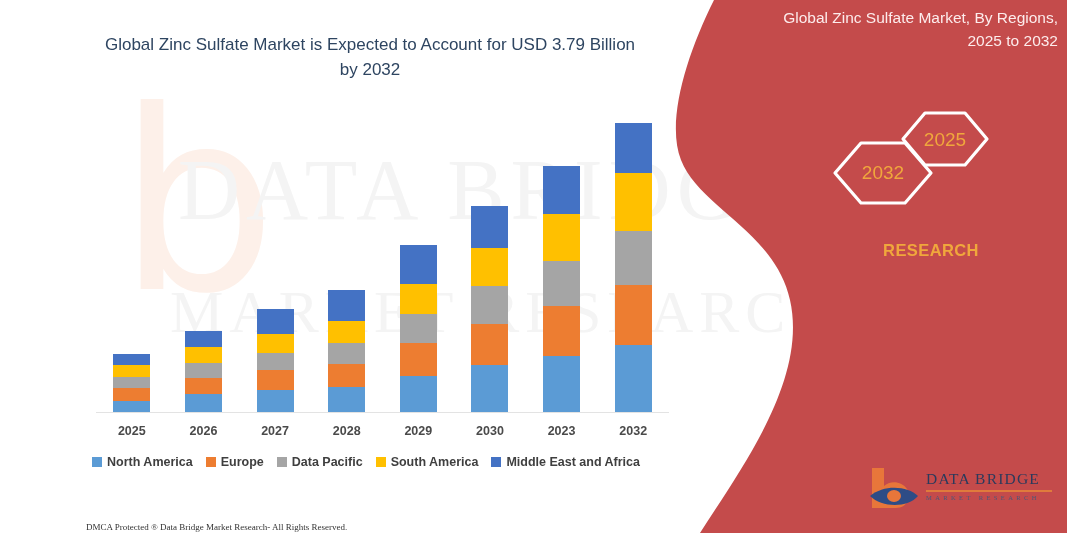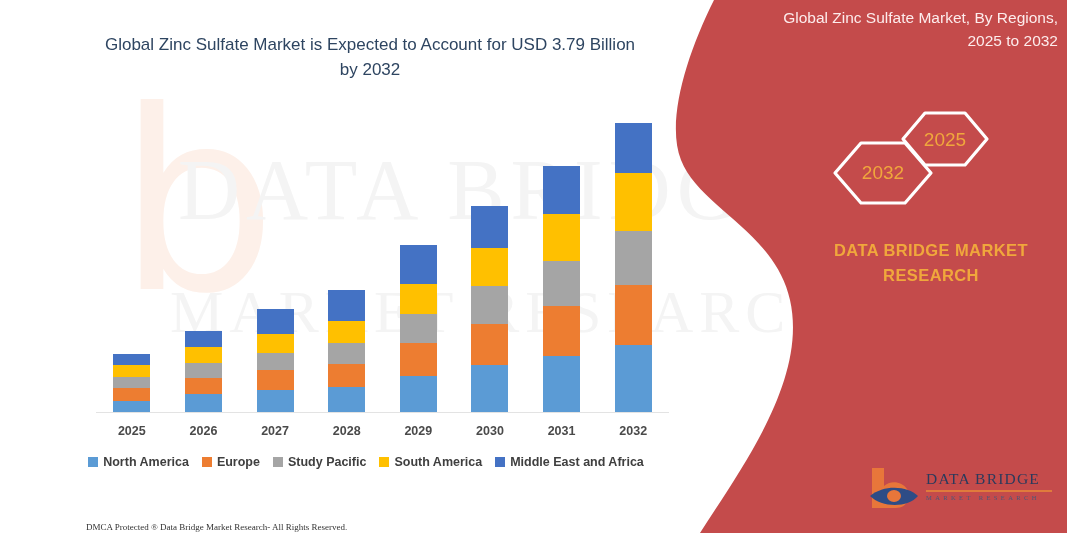--- a/index.html
+++ b/index.html
@@ -182,36 +182,36 @@
     </div>
   <div class="baseline"></div>
 
   <div class="xlabels" id="xlabels">
       <div class="xlab" style="left: 5.8125px;">2025</div>
       <div class="xlab" style="left: 77.4375px;">2026</div>
       <div class="xlab" style="left: 149.062px;">2027</div>
       <div class="xlab" style="left: 220.688px;">2028</div>
       <div class="xlab" style="left: 292.312px;">2029</div>
       <div class="xlab" style="left: 363.938px;">2030</div>
-      <div class="xlab" style="left: 435.562px;">2031</div>
+      <div class="xlab" style="left: 435.562px;">2023</div>
       <div class="xlab" style="left: 507.188px;">2032</div>
     </div>
 
   <div class="legend" id="legend">
       <div class="leg-item">
         <span class="leg-sw" style="background: rgb(91, 155, 213);"></span>
         <span class="leg-lb">North America</span>
       </div>
       <div class="leg-item">
         <span class="leg-sw" style="background: rgb(237, 125, 49);"></span>
         <span class="leg-lb">Europe</span>
       </div>
       <div class="leg-item">
         <span class="leg-sw" style="background: rgb(165, 165, 165);"></span>
-        <span class="leg-lb">Study Pacific</span>
+        <span class="leg-lb">Data Pacific</span>
       </div>
       <div class="leg-item">
         <span class="leg-sw" style="background: rgb(255, 192, 0);"></span>
         <span class="leg-lb">South America</span>
       </div>
       <div class="leg-item">
         <span class="leg-sw" style="background: rgb(68, 114, 196);"></span>
         <span class="leg-lb">Middle East and Africa</span>
       </div>
     </div>
@@ -236,21 +236,20 @@
 
       <polygon points="20,78 46,48 90,48 116,78 90,108 46,108" fill="none" stroke="#ffffff" stroke-width="3.2" stroke-linejoin="round"></polygon>
 
       <polygon points="88,44 110,18 150,18 172,44 150,70 110,70" fill="#C44B4B" stroke="#ffffff" stroke-width="3.2" stroke-linejoin="round"></polygon>
       <text id="hex-back-text" x="68" y="84" text-anchor="middle" font-family="Liberation Sans, sans-serif" font-size="19" fill="#f0a73c">2032</text>
       <text id="hex-front-text" x="130" y="51" text-anchor="middle" font-family="Liberation Sans, sans-serif" font-size="19" fill="#f0a73c">2025</text>
     </svg>
   </div>
 
   <div class="brand">
-    <div>DATA BRIDGE MARKET</div>
     <div>RESEARCH</div>
   </div>
 
   <div class="logo">
     <div class="logo-mark">
       <svg width="52" height="46" viewBox="0 0 52 46" xmlns="http://www.w3.org/2000/svg">
         <path d="M4 2 L16 2 L16 20 C22 14, 34 15, 39 23 C44 31, 39 42, 28 42 L16 42 L16 30 L27 30
                  C31 30, 32 26, 29 24 C26 22, 18 24, 16 30 L16 42 L4 42 Z" fill="#E8763A"></path>
         <path d="M2 30 C16 18, 40 20, 50 30 C40 42, 14 42, 2 30 Z" fill="#2E4C86"></path>
         <ellipse cx="26" cy="30" rx="7" ry="6" fill="#E8763A"></ellipse>

